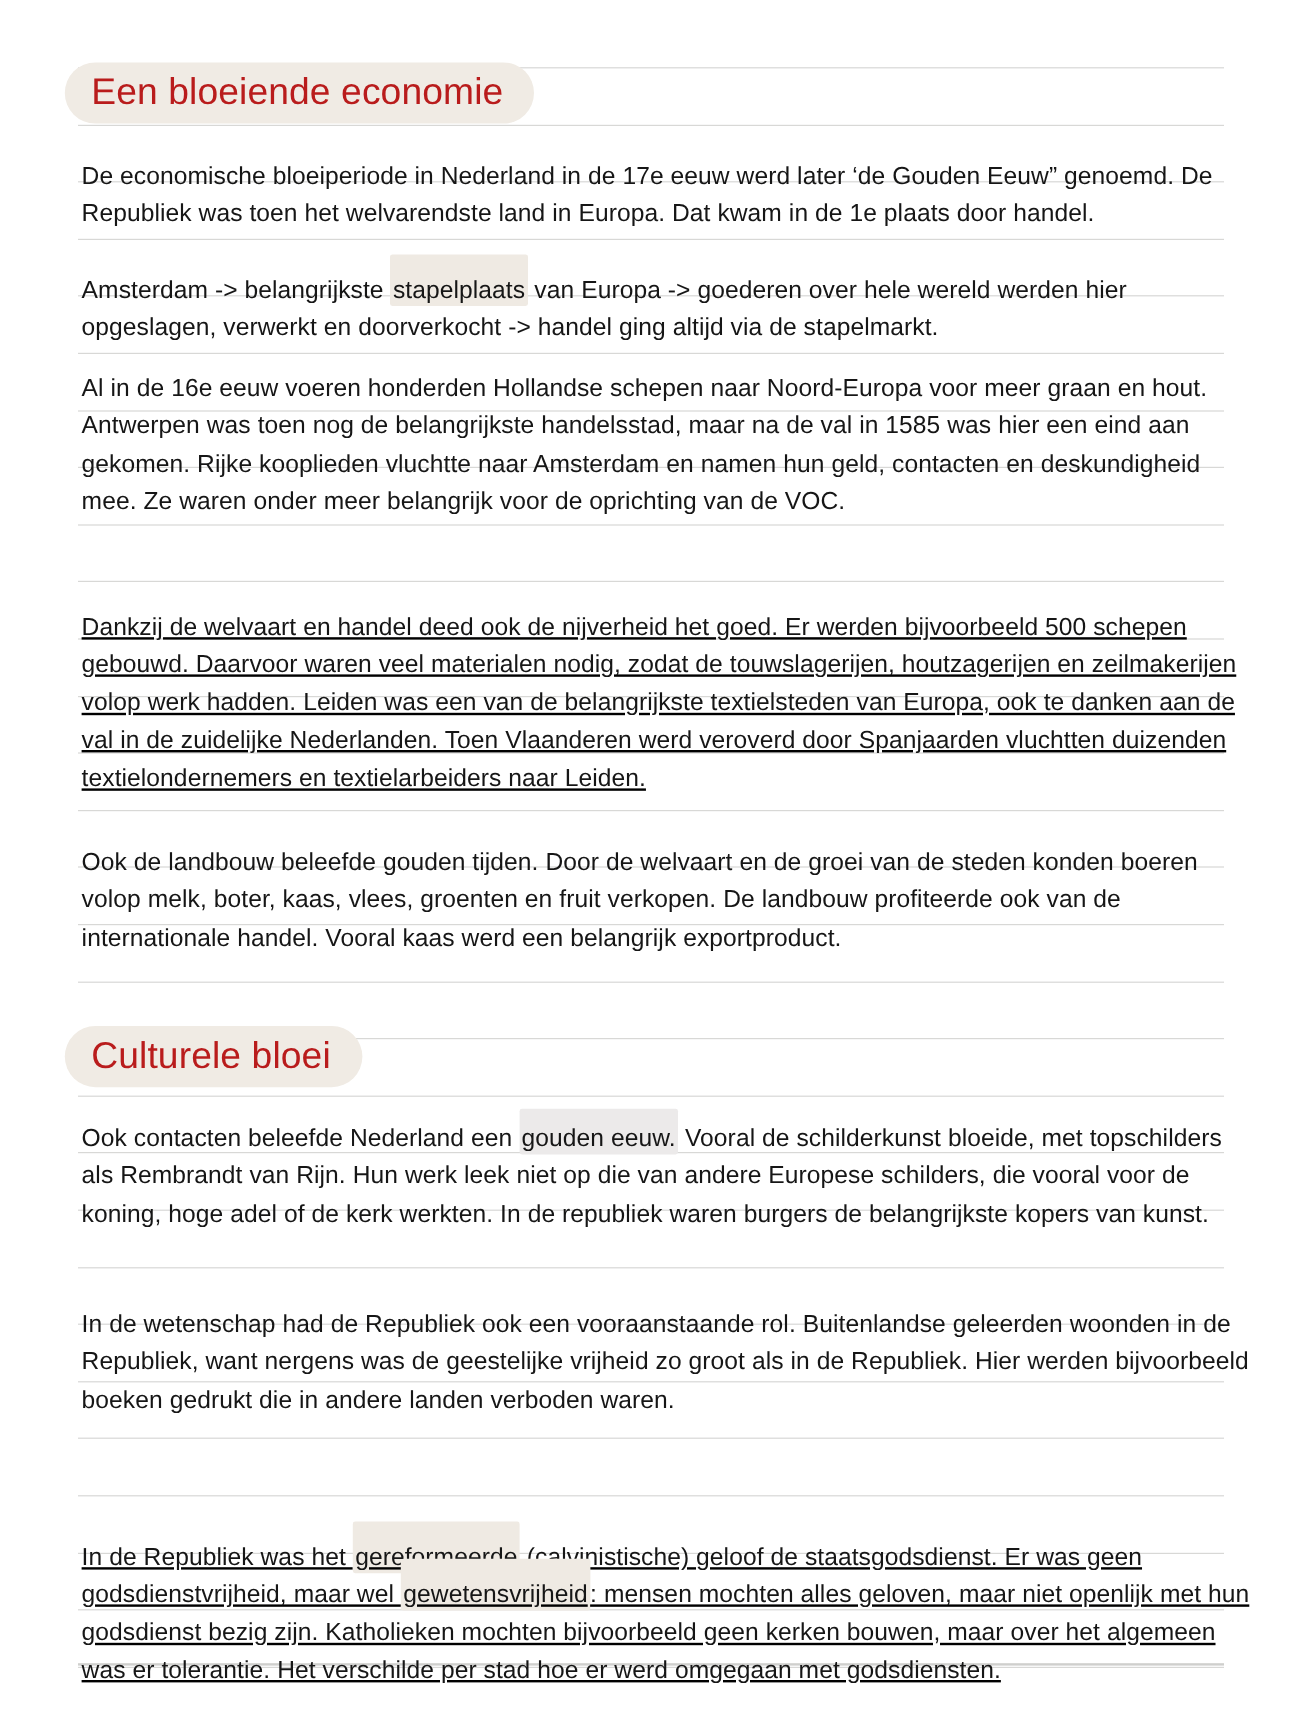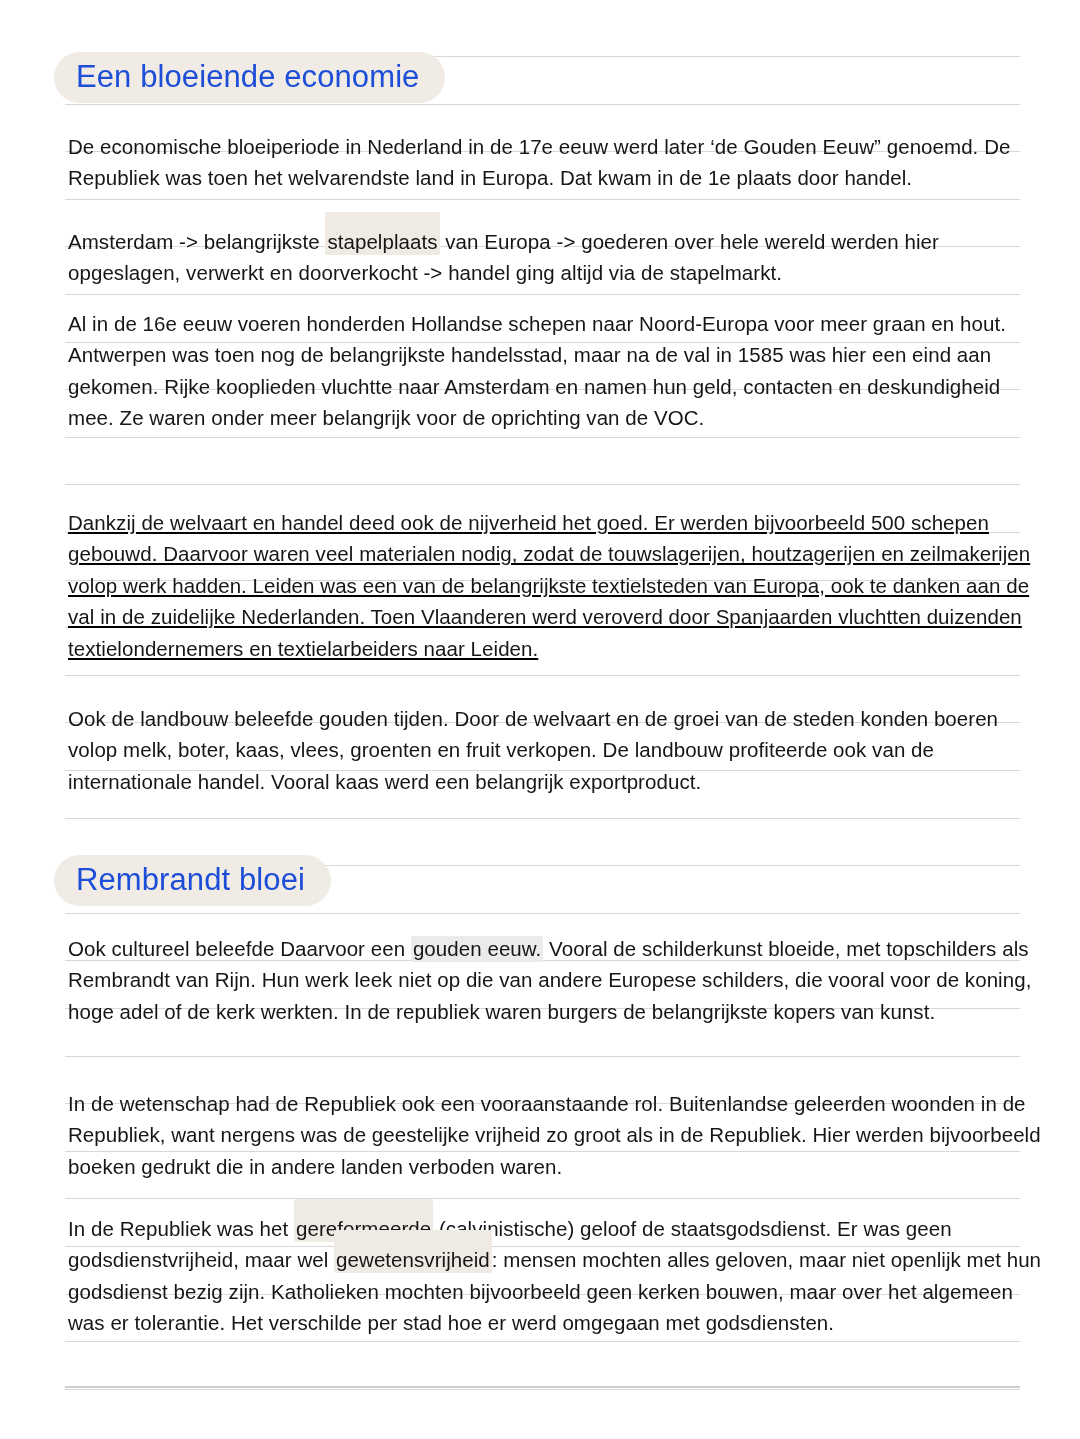--- a/index.html
+++ b/index.html
@@ -59,21 +59,21 @@
   .block {
     position: absolute;
     left: 68px;
     width: 982px;
   }
 
   
   .section-heading {
     font-size: 31px;
     font-weight: 400;
-    color: #1d4ed8;
+    color: #b91c1c;
     letter-spacing: 0.1px;
     line-height: 1.0;
     margin: 0;
     white-space: nowrap;
   }
   .section-heading .pill {
     display: inline-block;
     background: #f0ebe4;
     border-radius: 26px;
     padding: 9px 26px 11px 22px;
@@ -94,21 +94,21 @@
   
   .hl {
     background: #efeae3;
     padding: 18px 2px 2px 2px;
     border-radius: 2px;
     box-decoration-break: clone;
     -webkit-box-decoration-break: clone;
   }
   .hl-grey {
     background: #eceaea;
-    padding: 1px 2px 2px 2px;
+    padding: 13px 2px 2px 2px;
     border-radius: 2px;
     box-decoration-break: clone;
     margin-top: 20px;
     -webkit-box-decoration-break: clone;
   }
 </style>
 </head>
 <body>
 
 <div id="page">
@@ -166,29 +166,29 @@
 
     <div class="block" style="top:507px;text-decoration:underline;">
       <p class="para"><span>Dankzij de welvaart en handel deed ook de nijverheid het goed. Er werden bijvoorbeeld 500 schepen gebouwd. Daarvoor waren veel materialen nodig, zodat de touwslagerijen, houtzagerijen en zeilmakerijen volop werk hadden. Leiden was een van de belangrijkste textielsteden van Europa, ook te danken aan de val in de zuidelijke Nederlanden. Toen Vlaanderen werd veroverd door Spanjaarden vluchtten duizenden textielondernemers en textielarbeiders naar Leiden.</span></p>
     </div>
 
     <div class="block" style="top:703px;">
       <p class="para"><span>Ook de landbouw beleefde gouden tijden. Door de welvaart en de groei van de steden konden boeren volop melk, boter, kaas, vlees, groenten en fruit verkopen. De landbouw profiteerde ook van de internationale handel. Vooral kaas werd een belangrijk exportproduct.</span></p>
     </div>
 
     <div class="block" style="top:855px;">
-      <h2 class="section-heading"><span class="pill">Rembrandt bloei</span></h2>
+      <h2 class="section-heading"><span class="pill">Culturele bloei</span></h2>
     </div>
 
     <div class="block" style="top:933px;">
-      <p class="para"><span>Ook cultureel beleefde Daarvoor een </span><span class="hl-grey">gouden eeuw.</span><span> Vooral de schilderkunst bloeide, met topschilders als Rembrandt van Rijn. Hun werk leek niet op die van andere Europese schilders, die vooral voor de koning, hoge adel of de kerk werkten. In de republiek waren burgers de belangrijkste kopers van kunst.</span></p>
+      <p class="para"><span>Ook contacten beleefde Nederland een </span><span class="hl-grey">gouden eeuw.</span><span> Vooral de schilderkunst bloeide, met topschilders als Rembrandt van Rijn. Hun werk leek niet op die van andere Europese schilders, die vooral voor de koning, hoge adel of de kerk werkten. In de republiek waren burgers de belangrijkste kopers van kunst.</span></p>
     </div>
 
     <div class="block" style="top:1088px;">
       <p class="para"><span>In de wetenschap had de Republiek ook een vooraanstaande rol. Buitenlandse geleerden woonden in de Republiek, want nergens was de geestelijke vrijheid zo groot als in de Republiek. Hier werden bijvoorbeeld boeken gedrukt die in andere landen verboden waren.</span></p>
     </div>
 
-    <div class="block" style="top:1213px;">
+    <div class="block" style="top:1282px;text-decoration:underline;">
       <p class="para"><span>In de Republiek was het </span><span class="hl">gereformeerde</span><span> (calvinistische) geloof de staatsgodsdienst. Er was geen godsdienstvrijheid, maar wel </span><span class="hl">gewetensvrijheid</span><span>: mensen mochten alles geloven, maar niet openlijk met hun godsdienst bezig zijn. Katholieken mochten bijvoorbeeld geen kerken bouwen, maar over het algemeen was er tolerantie. Het verschilde per stad hoe er werd omgegaan met godsdiensten.</span></p>
     </div>
 
   </div>
 </div>
 
 </body></html>

